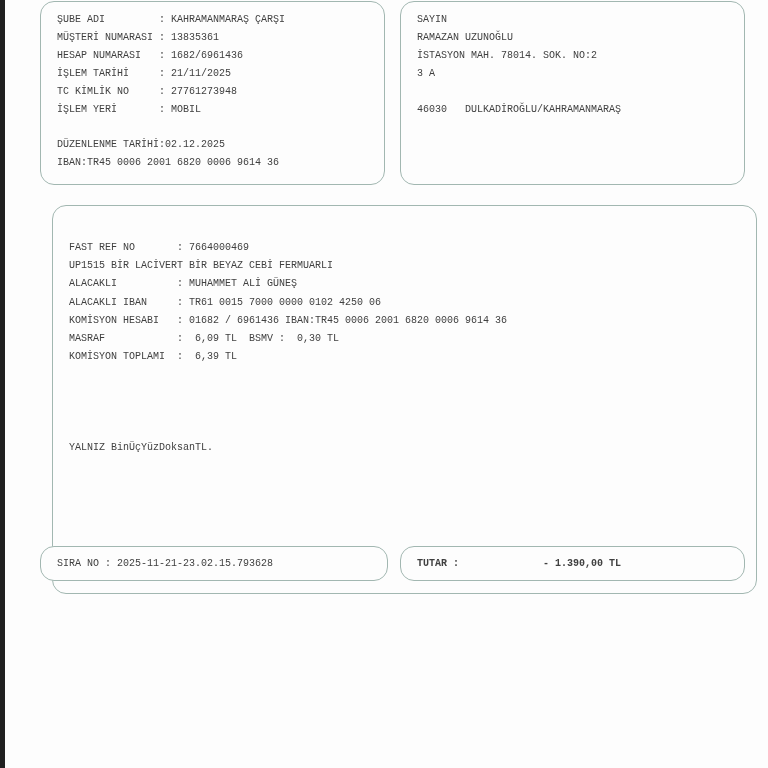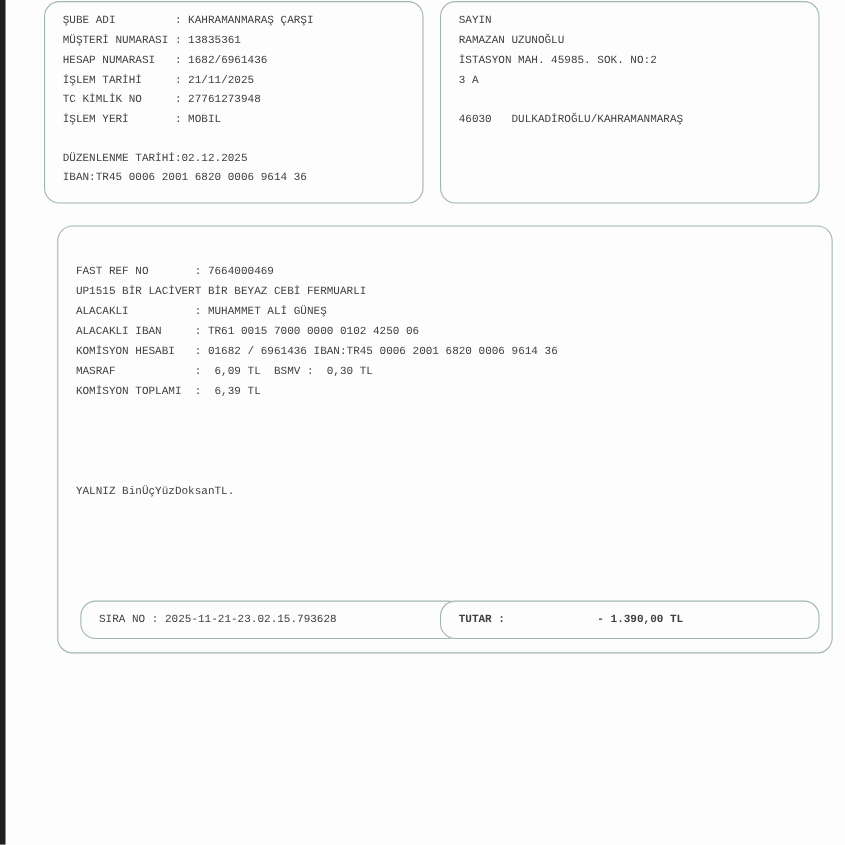--- a/index.html
+++ b/index.html
@@ -34,21 +34,21 @@
     font-size: 10px;
     line-height: 17.9px;
     letter-spacing: 0;
     white-space: pre;
     color: #404040;
   }
   .box-branch    { left: 40px;  top: 1px;   width: 345px; height: 184px; padding: 9px 16px 0; }
   .box-recipient { left: 400px; top: 1px;   width: 345px; height: 184px; padding: 9px 16px 0; }
   .box-txn       { left: 52px;  top: 205px; width: 705px; height: 389px; padding: 33px 16px 0; }
   .box-txn pre   { line-height: 18.2px; }
-  .box-serial    { left: 40px;  top: 546px; width: 348px; height: 35px;  padding: 8px 16px 16px; margin-left: 33px; }
+  .box-serial    { left: 40px;  top: 546px; width: 348px; height: 35px;  padding: 8px 16px 16px; }
   .box-amount    { left: 400px; top: 546px; width: 345px; height: 35px;  padding: 8px 16px 0; font-weight: bold; }
 </style>
 </head>
 <body>
 
 <div class="page">
   <div class="left-bar"></div>
 
   <div class="box box-branch">
     <pre>ŞUBE ADI         : KAHRAMANMARAŞ ÇARŞI
@@ -58,21 +58,21 @@
 TC KİMLİK NO     : 27761273948
 İŞLEM YERİ       : MOBIL
 
 DÜZENLENME TARİHİ:02.12.2025
 IBAN:TR45 0006 2001 6820 0006 9614 36</pre>
   </div>
 
   <div class="box box-recipient">
     <pre>SAYIN
 RAMAZAN UZUNOĞLU
-İSTASYON MAH. 45985. SOK. NO:2
+İSTASYON MAH. 78014. SOK. NO:2
 3 A
 
 46030   DULKADİROĞLU/KAHRAMANMARAŞ</pre>
   </div>
 
   <div class="box box-txn">
     <pre>FAST REF NO       : 7664000469
 UP1515 BİR LACİVERT BİR BEYAZ CEBİ FERMUARLI
 ALACAKLI          : MUHAMMET ALİ GÜNEŞ
 ALACAKLI IBAN     : TR61 0015 7000 0000 0102 4250 06

